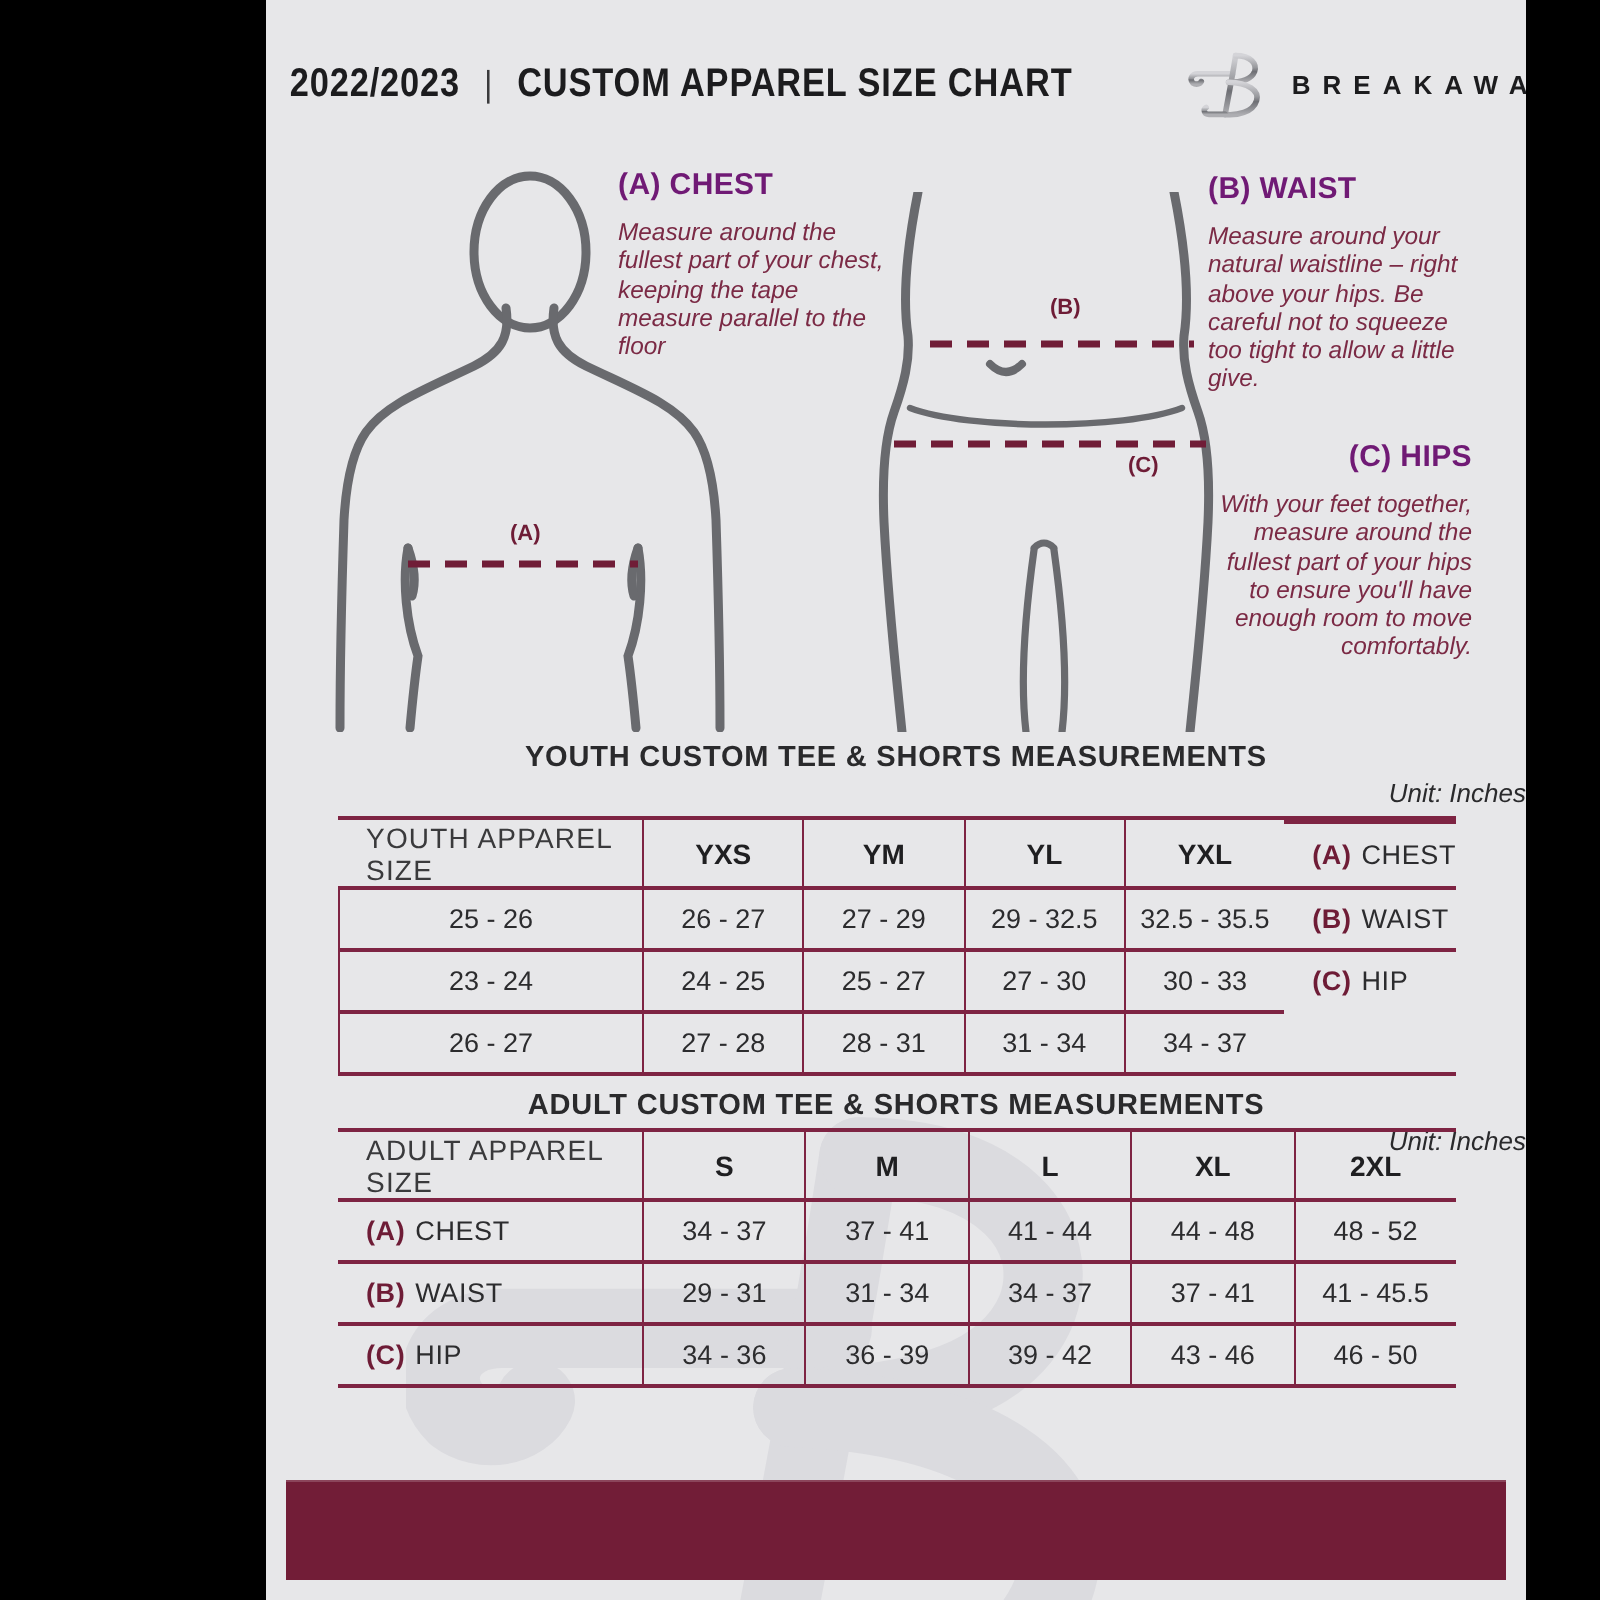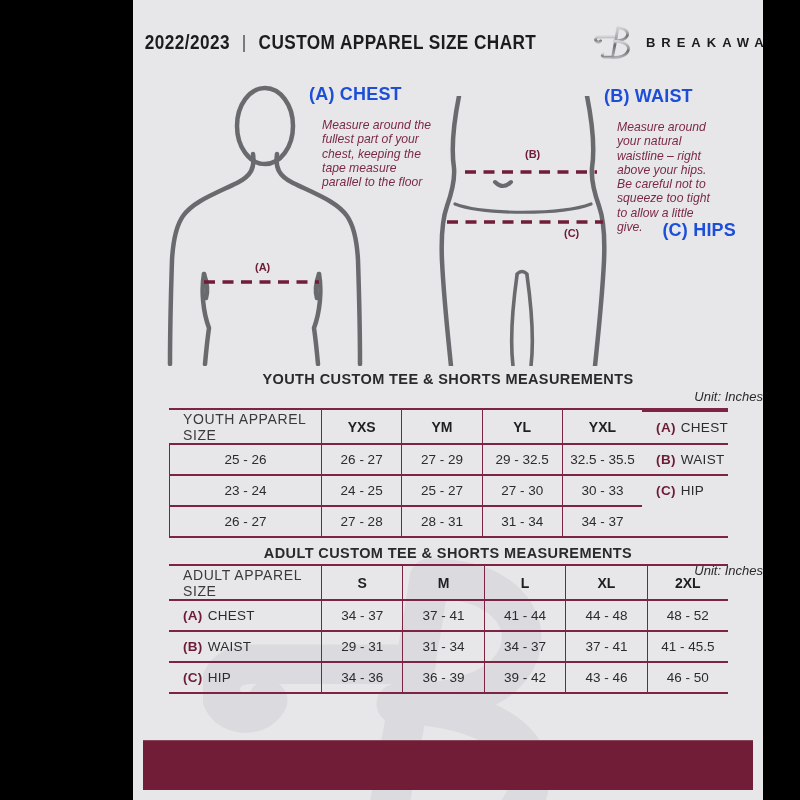--- a/index.html
+++ b/index.html
@@ -13,22 +13,22 @@
                 display:flex; align-items:center; justify-content:center; gap:26px; z-index:2; }
   .main-title { display:flex; align-items:center; gap:12px; transform:scaleX(0.86);
                 transform-origin:center; white-space:nowrap;
                 font-weight:700; font-size:20px; color:#1c1c1e; letter-spacing:0.5px; }
   .title-divider { font-weight:400; color:#3a3a3c; font-size:18px; padding:0 2px; }
   .brand-lockup { display:flex; align-items:center; gap:10px; }
   .brand-name { font-weight:700; font-size:13px; letter-spacing:6px; color:#1c1c1e; }
 
   
   .inst { position:absolute; z-index:2; }
-  .inst h3 { margin:0 0 8px 0; font-size:18px; font-weight:700; color:#1d4ed8; letter-spacing:0.2px; }
-  .inst p { margin:13px; font-style:italic; font-size:12.2px; line-height:14.3px; color:#7b2a45; }
+  .inst h3 { margin:0 0 8px 0; font-size:15px; font-weight:700; color:#701a75; letter-spacing:0.2px; }
+  .inst p { margin:0; font-style:italic; font-size:12.2px; line-height:14.3px; color:#7b2a45; }
   .inst-a { left:176px; top:84px;  width:138px; }
   .inst-b { left:471px; top:86px;  width:128px; }
   .inst-c { left:471px; top:220px; width:132px;text-align:right; }
 
   
   .fig { position:absolute; z-index:1; }
   .fig-torso { left:33px;  top:76px; }
   .fig-lower { left:306px; top:96px; }
   .marker { position:absolute; z-index:3; font-size:11px; font-weight:700; color:#6e1c36; }
   .marker-a { left:122px; top:261px; }
@@ -141,20 +141,21 @@
     <div class="inst inst-a">
       <h3>(A) CHEST</h3>
       <p>Measure around the fullest part of your chest, keeping the tape measure parallel to the floor</p>
     </div>
     <div class="inst inst-b">
       <h3>(B) WAIST</h3>
       <p>Measure around your natural waistline – right above your hips. Be careful not to squeeze too tight to allow a little give.</p>
     </div>
     <div class="inst inst-c">
       <h3>(C) HIPS</h3>
+      <p>With your feet together, measure around the fullest part of your hips to ensure you'll have enough room to move comfortably.</p>
     </div>
 
     <div class="sec-title youth-title">YOUTH CUSTOM TEE &amp; SHORTS MEASUREMENTS</div>
     <div class="sec-unit youth-unit">Unit: Inches</div>
 
     <div class="size-table youth-table">
       <div class="cell sizecol-label">YOUTH APPAREL SIZE</div>
       <div class="cell v sizehead">YXS</div>
       <div class="cell v sizehead">YM</div>
       <div class="cell v sizehead">YL</div>

